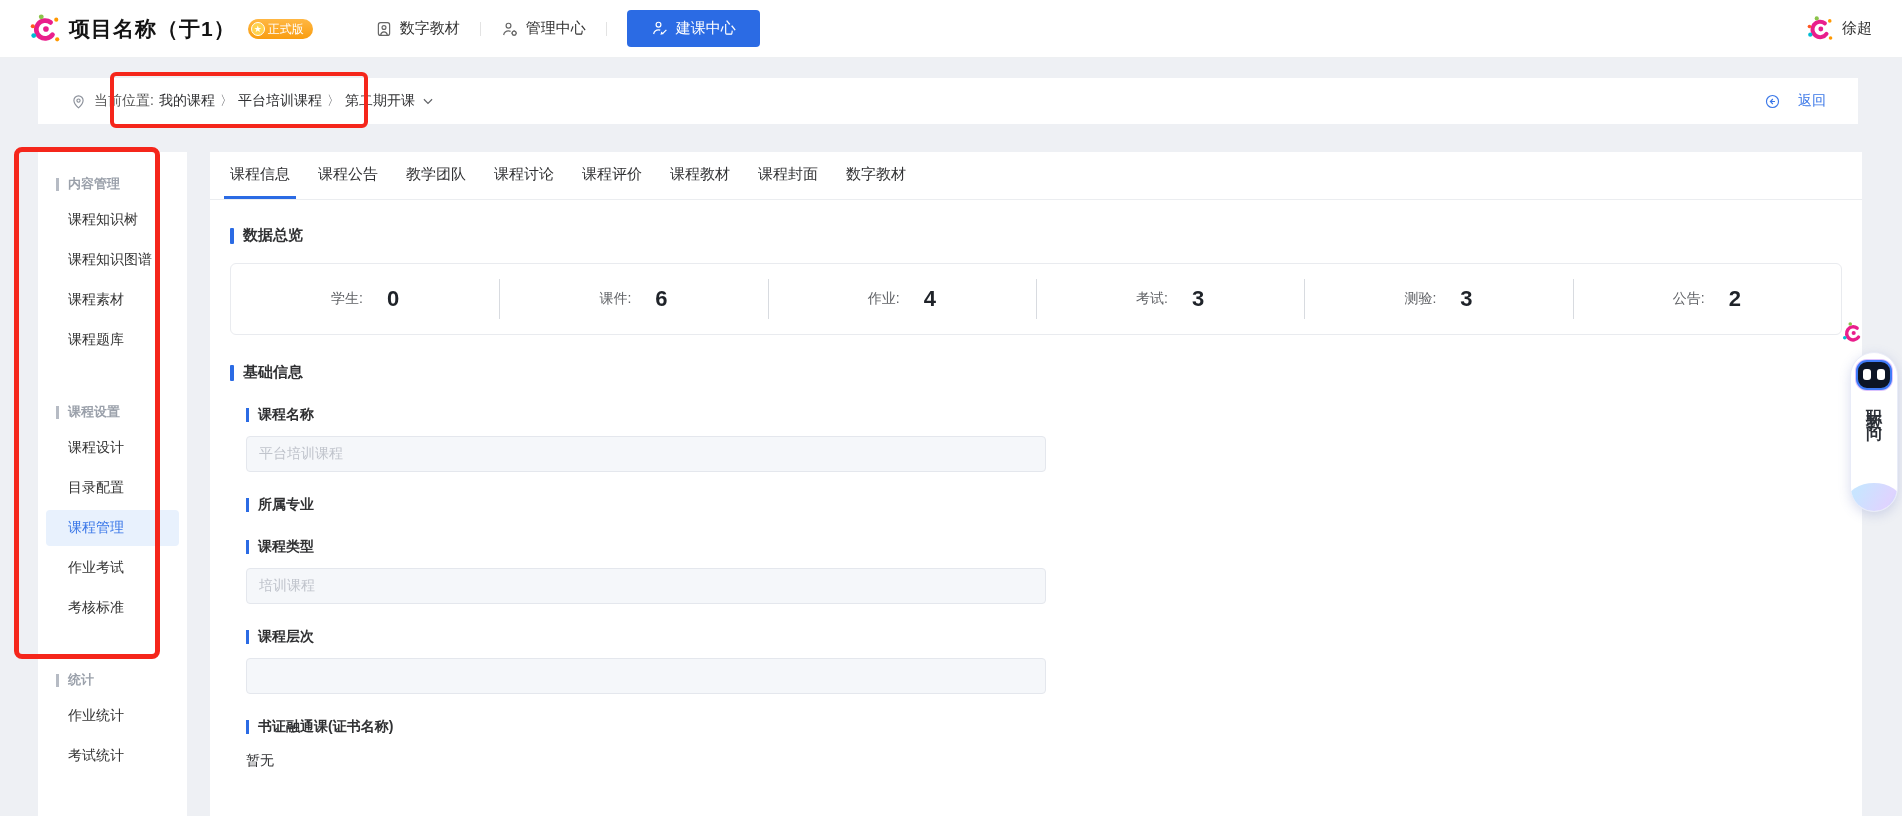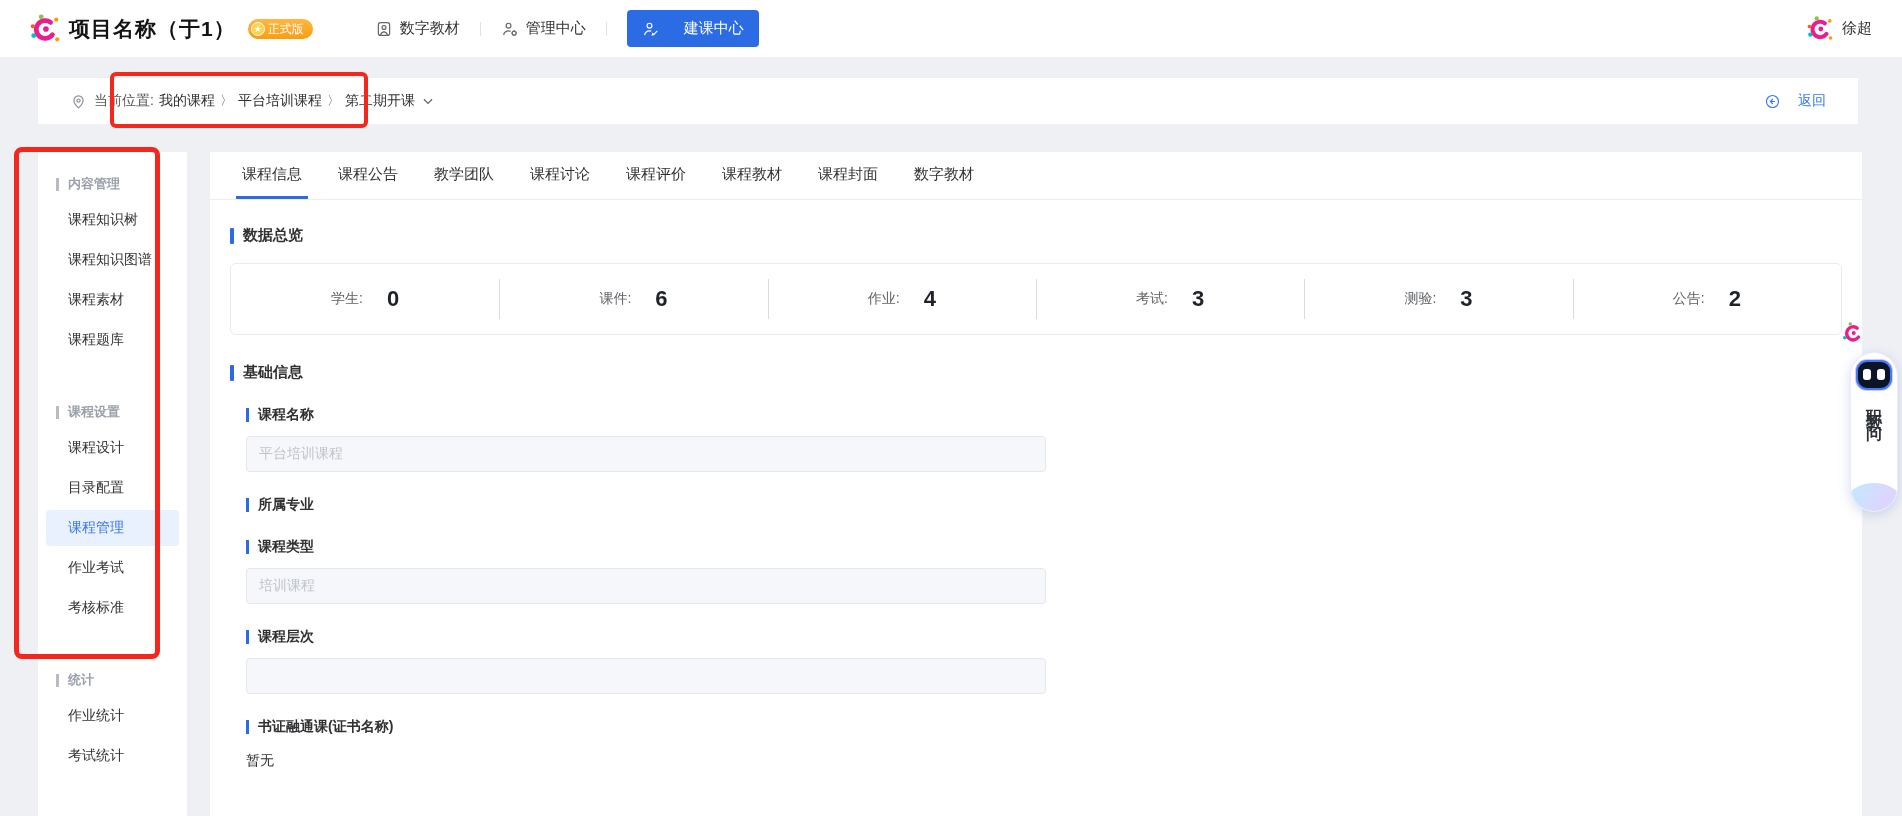--- a/index.html
+++ b/index.html
@@ -25,23 +25,23 @@
     font-size:12px; line-height:1; padding:3px 9px 3px 3px; border-radius:10px;
   }
   .badge-medal {
     width:14px; height:14px; border-radius:50%; background:#ffd24d; border:1px solid #fff;
     color:#fff; font-size:9px; line-height:12px; text-align:center; flex:none;
   }
   .nav { display:flex; align-items:center; margin-left:62px; font-size:15px; color:#333; }
   .nav-item { display:flex; align-items:center; gap:7px; cursor:pointer; }
   .nav-sep { width:1px; height:14px; background:#e3e3e3; margin:0 20px; }
   .nav-btn {
-    display:flex; align-items:flex-end; gap:24px; cursor:pointer;
+    display:flex; align-items:flex-start; gap:7px; cursor:pointer;
     background:#2b6be4; color:#fff; font-size:15px;
-    padding:9px 15px; border-radius:4px; border:none;
+    padding:9px 24px; border-radius:4px; border:none;
   }
   .user { margin-left:auto; display:flex; align-items:center; gap:9px; font-size:15px; color:#333; cursor:pointer; }
   .user .logo-mark { width:26px; height:26px; }
 
   
   .breadcrumb {
     position:absolute; left:38px; top:78px; width:1820px; height:46px;
     background:#fff; display:flex; align-items:center; padding:0 32px; font-size:14px;
   }
   .crumb-label { color:#555; margin-left:7px; }
@@ -67,21 +67,21 @@
     background:#e8f1fd; color:#3a77e8; border-radius:4px;
     margin:2px 8px; height:36px; padding-left:22px;
   }
 
   
   .main {
     position:absolute; left:210px; top:152px; width:1652px; height:664px;
     background:#fff; overflow:hidden;
   }
   .tabs {
-    display:flex; align-items:stretch; height:48px; padding:0 26px; gap:24px;
+    display:flex; align-items:stretch; height:48px; padding:0 14px; gap:16px;
     border-bottom:1px solid #ebedf0; font-size:15px;
   }
   .tab { display:flex; align-items:center; padding:0 6px; color:#303133; cursor:pointer; border-bottom:3px solid transparent; }
   .tab.active { border-bottom-color:#2b6be4; }
   .content { padding:26px 20px 0; }
   .sec-title { display:flex; align-items:center; font-size:15px; font-weight:bold; color:#303133; }
   .sec-title::before { content:""; width:4px; height:16px; background:#2b6be4; border-radius:1px; margin-right:9px; }
 
   .stats { display:flex; margin-top:18px; height:72px; border:1px solid #e9ebef; border-radius:6px; }
   .stat { flex:1; position:relative; display:flex; align-items:center; justify-content:center; gap:24px; }

